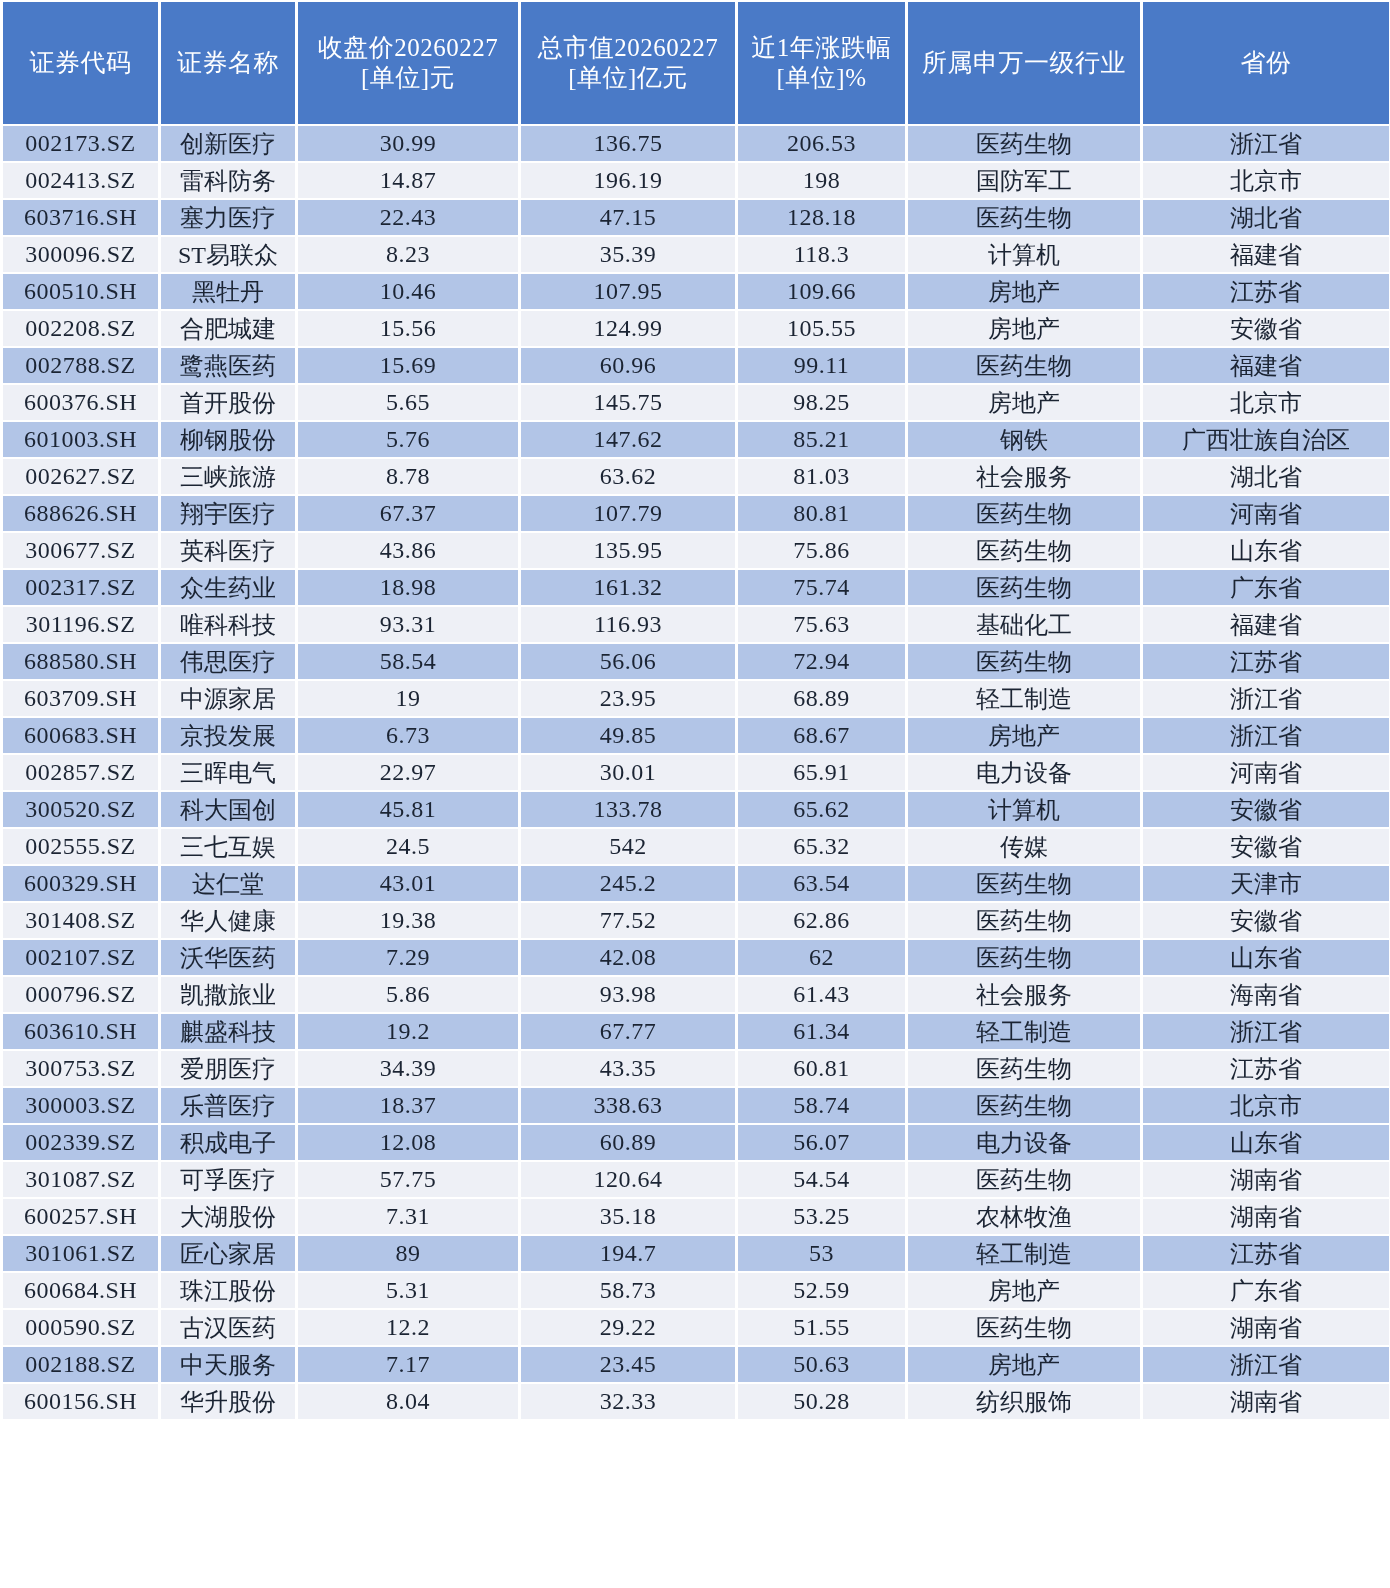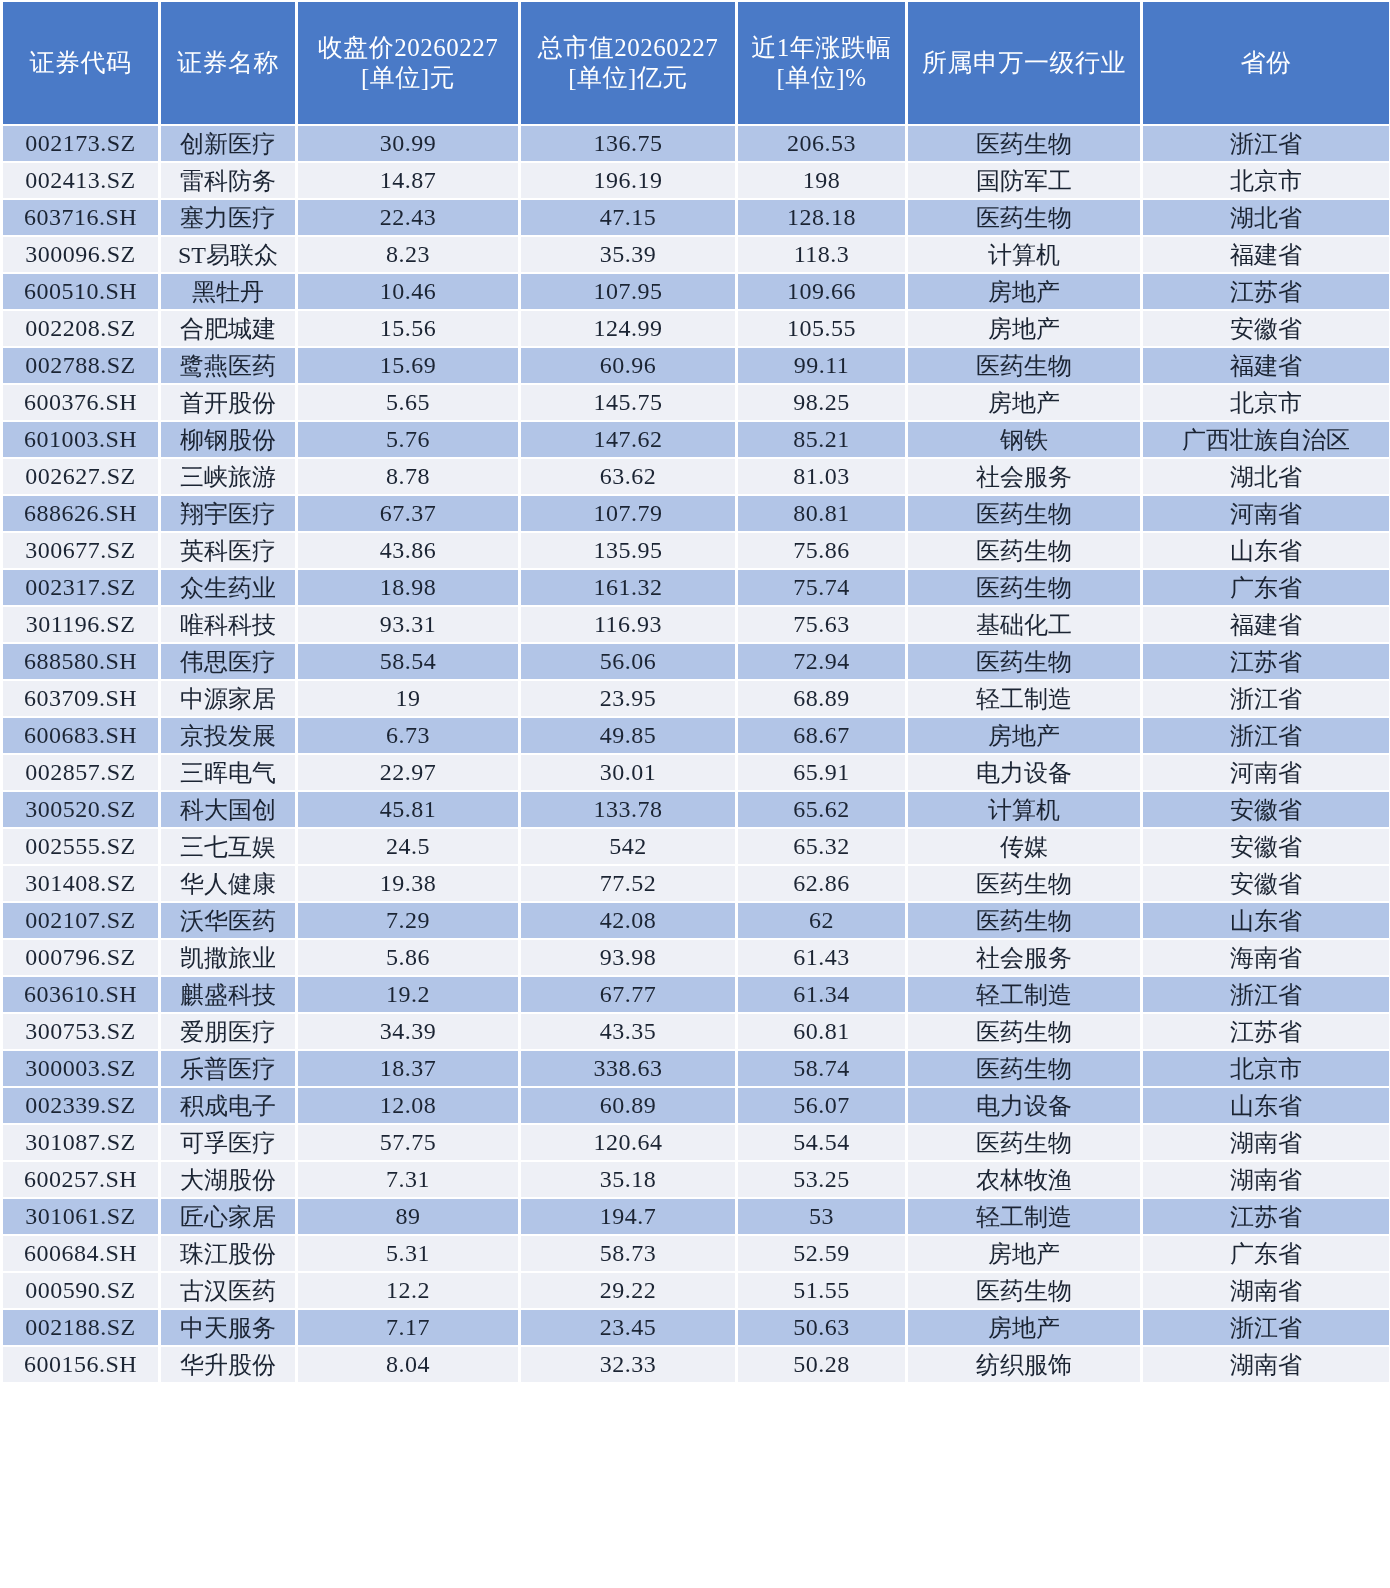--- a/index.html
+++ b/index.html
@@ -280,20 +280,29 @@
         </tr>
         <tr class="band-b">
           <td class="code">002555.SZ</td>
           <td class="name">三七互娱</td>
           <td class="num">24.5</td>
           <td class="num">542</td>
           <td class="num">65.32</td>
           <td class="ind">传媒</td>
           <td class="prov">安徽省</td>
         </tr>
+        <tr class="band-a">
+          <td class="code">600329.SH</td>
+          <td class="name">达仁堂</td>
+          <td class="num">43.01</td>
+          <td class="num">245.2</td>
+          <td class="num">63.54</td>
+          <td class="ind">医药生物</td>
+          <td class="prov">天津市</td>
+        </tr>
         <tr class="band-b">
           <td class="code">301408.SZ</td>
           <td class="name">华人健康</td>
           <td class="num">19.38</td>
           <td class="num">77.52</td>
           <td class="num">62.86</td>
           <td class="ind">医药生物</td>
           <td class="prov">安徽省</td>
         </tr>
         <tr class="band-a">

